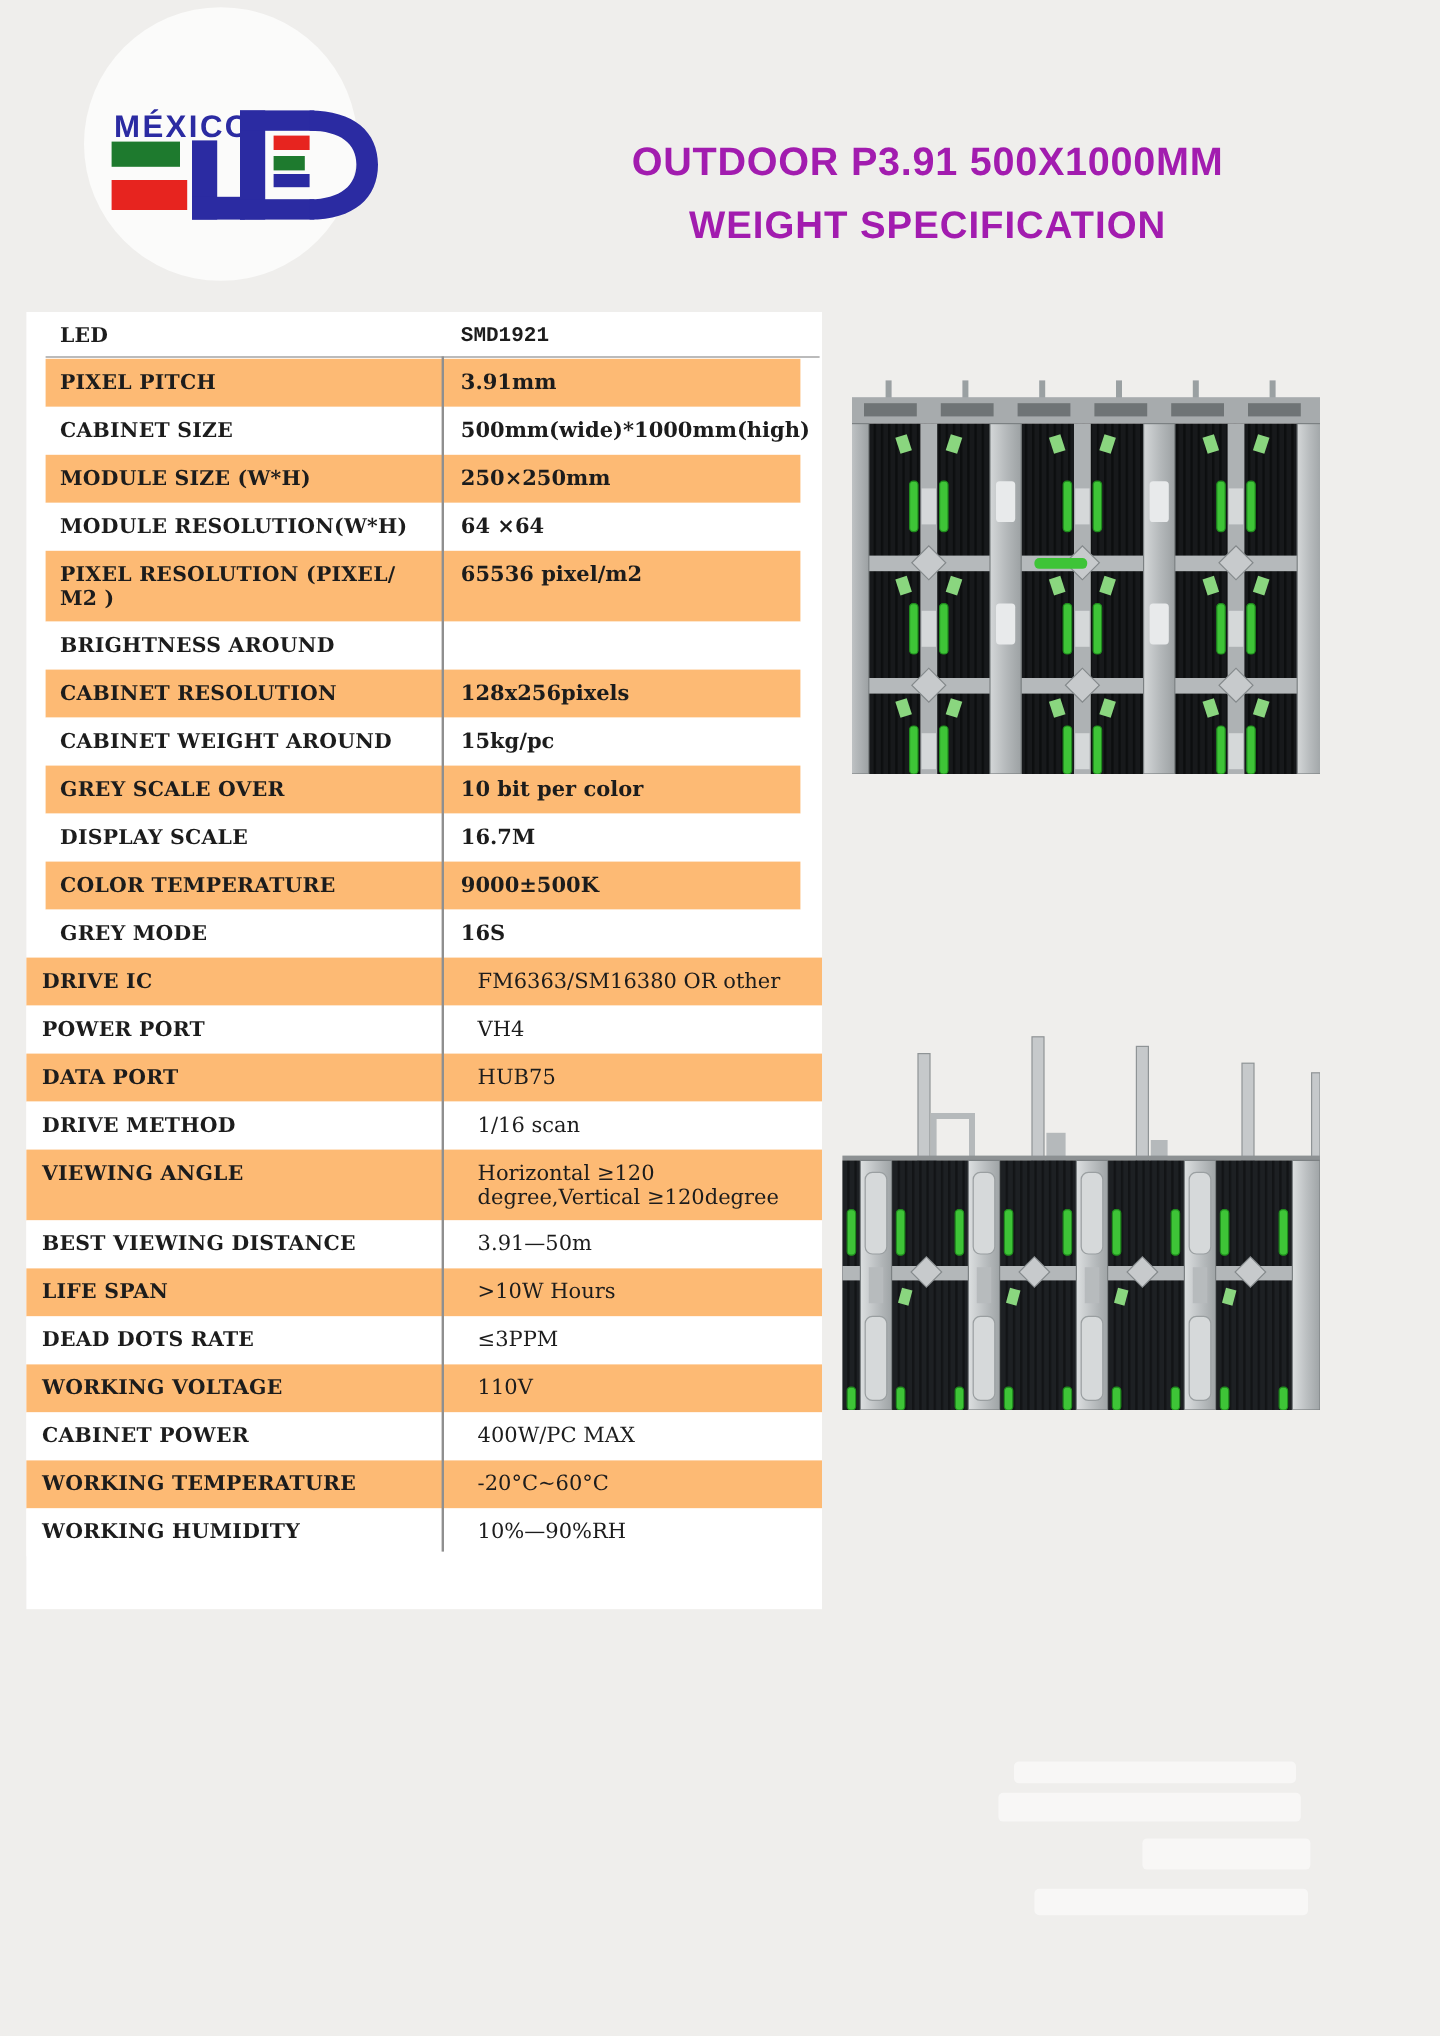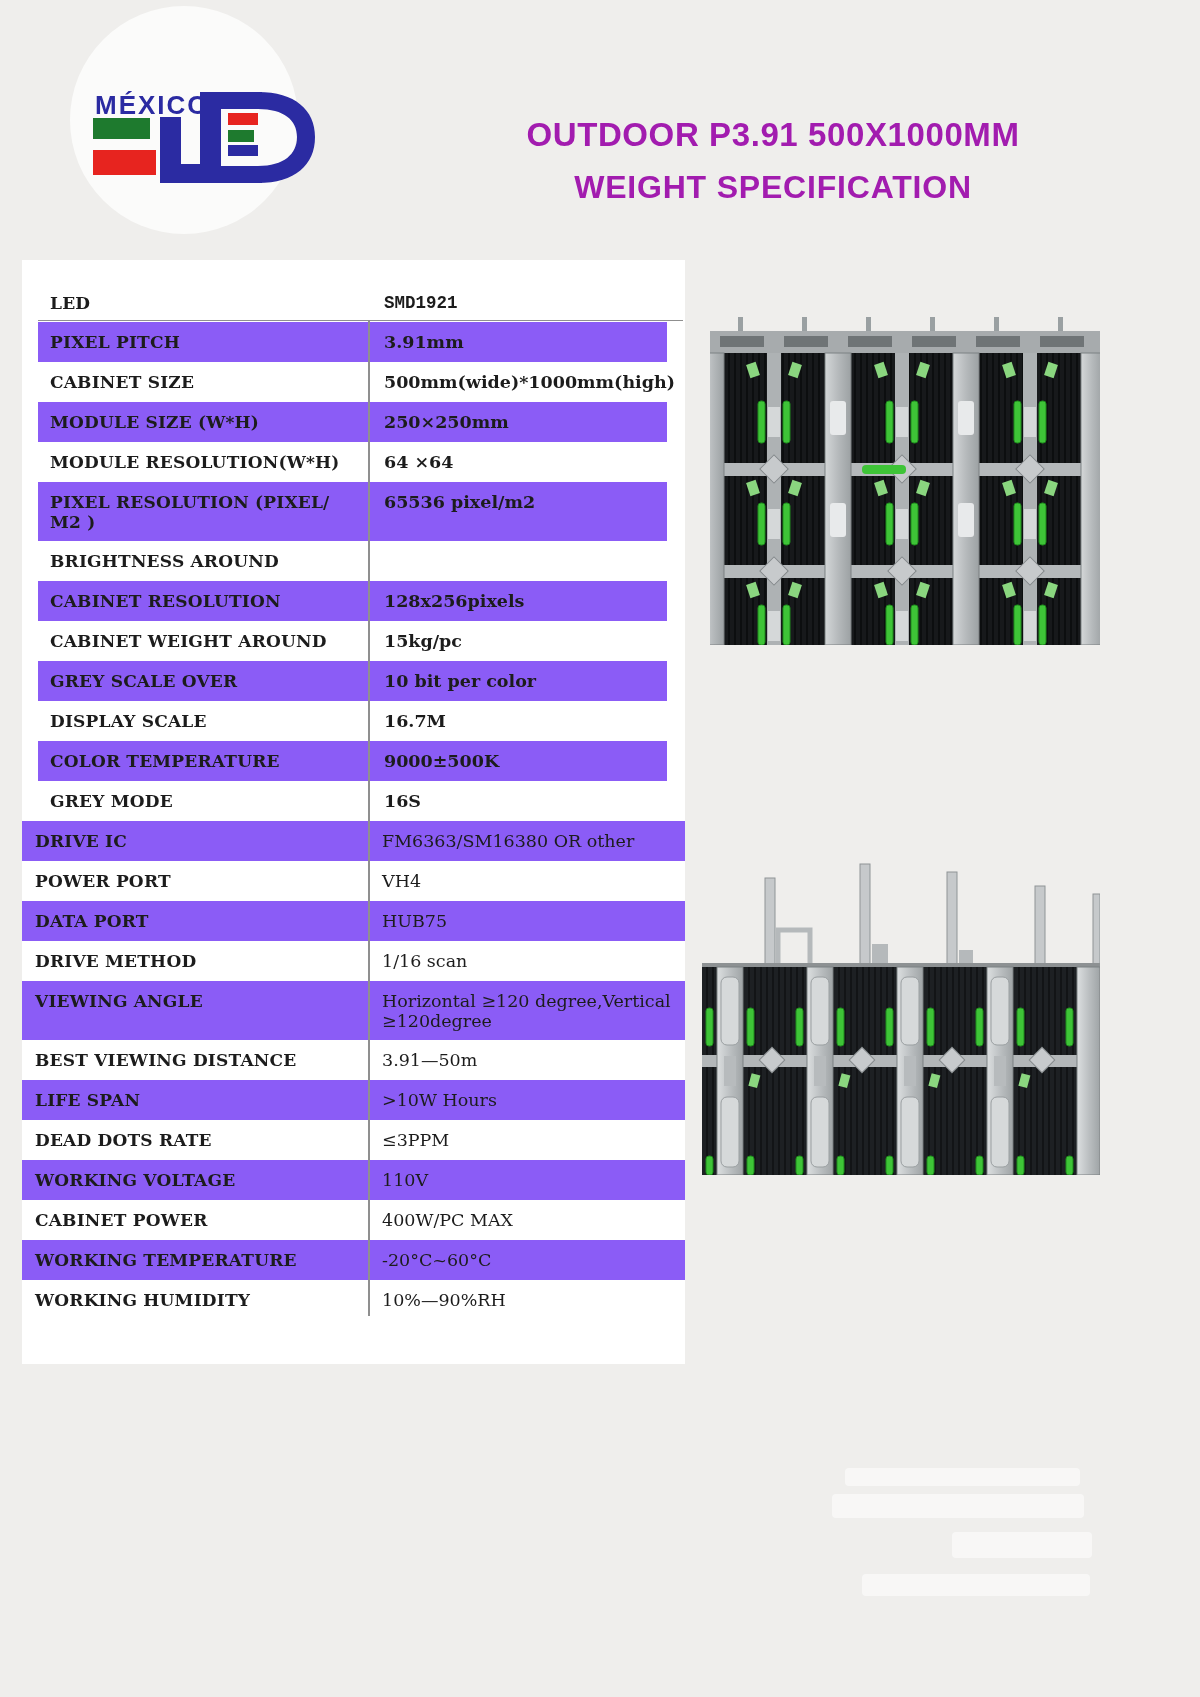--- a/index.html
+++ b/index.html
@@ -25,36 +25,36 @@
   .title-line2{font-size:32px;letter-spacing:.8px;line-height:38px;margin-top:13px;}
   
   .spec-table{
     position:absolute;left:22px;top:260px;width:663px;
     background:#ffffff;padding-bottom:44px;
   }
   .spec-rows{position:relative;}
   .spec-row{
     display:flex;min-height:40px;background:#ffffff;
   }
-  .spec-row.shade{background:#8b5cf6;}
+  .spec-row.shade{background:#fdba74;}
   .spec-row.inset{margin-left:16px;margin-right:18px;}
-  .spec-row.wide{margin-left:0;margin-right:0;}
+  .spec-row.wide{margin-left:0;margin-right:0;gap:16px;}
   .spec-label{
     box-sizing:border-box;flex:0 0 auto;
     font-weight:bold;font-size:17px;letter-spacing:.2px;
     padding:10px 4px 9px 12px;
   }
   .inset .spec-label{width:330px;}
   .wide  .spec-label{width:346px;padding-left:13px;}
   .spec-value{
     box-sizing:border-box;flex:1 1 auto;
     font-size:17.5px;padding:10px 6px 9px 14px;
   }
   .inset .spec-value{padding-left:16px;font-weight:bold;}
-  .header-row{min-height:37px;margin-top:23px;}
+  .header-row{min-height:37px;}
   .header-row .spec-value{font-weight:bold;font-family:Liberation Mono, monospace;}
   .header-rule{
     position:absolute;left:16px;right:2px;top:37px;height:0;
     border-top:1.5px solid #8f8f8f;
   }
   .col-divider{
     position:absolute;left:346px;top:37px;bottom:4px;width:1.5px;
     background:#8f8f8f;
   }
   

